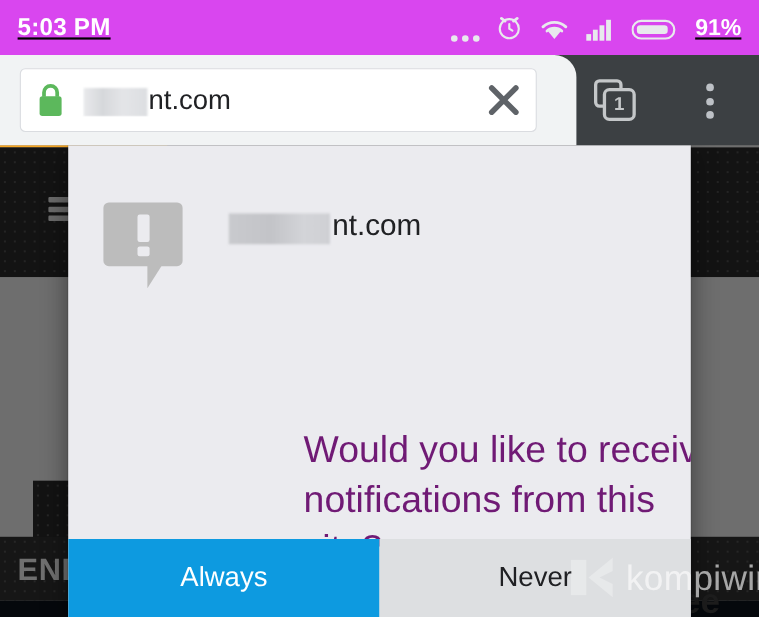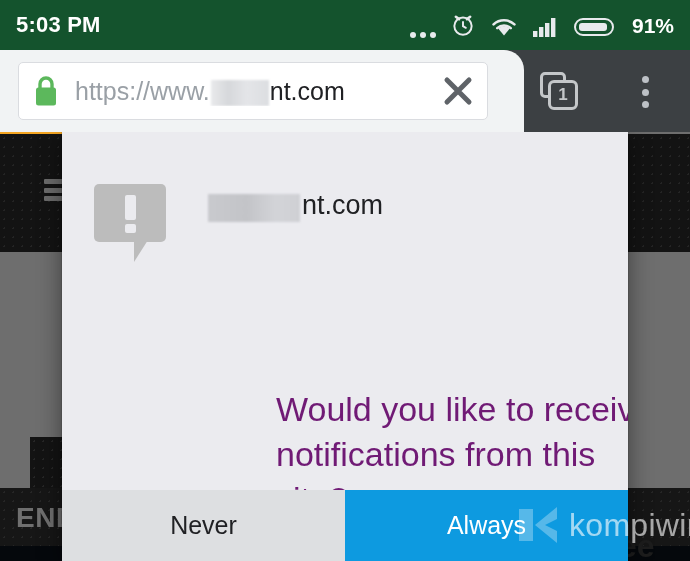--- a/index.html
+++ b/index.html
@@ -17,27 +17,28 @@
     height: 561px;
     overflow: hidden;
     background: #6e6e6e;
   }
 
   
   #status-bar {
     position: absolute;
     left: 0; top: 0;
     width: 690px; height: 50px;
-    background: #14532d;
+    background: #d946ef;
     display: flex;
     align-items: center;
     justify-content: space-between;
     padding: 0 16px;
     box-sizing: border-box;
     z-index: 10;
+    text-decoration: underline;
   }
   #status-clock {
     color: #ffffff;
     font-size: 22px;
     font-weight: bold;
     letter-spacing: .2px;
   }
   #status-icons {
     display: flex;
     align-items: flex-end;
@@ -395,21 +396,20 @@
     <div id="tab-strip-bg"></div>
 
     <div id="omnibox">
       <span id="lock-icon">
         <svg width="30" height="34" viewBox="0 0 30 34">
           <path d="M9 14 V10 a6 6 0 0 1 12 0 v4" fill="none" stroke="#5cb85c" stroke-width="3.4"></path>
           <rect x="5" y="13.5" width="20" height="18" rx="2.5" fill="#5cb85c"></rect>
         </svg>
       </span>
       <span id="url-text">
-        <span class="scheme">https://www.</span>
           <span class="redacted"></span>
           <span class="host">nt.com</span>
       </span>
       <span id="stop-x">
         <svg width="34" height="34" viewBox="0 0 34 34">
           <path d="M6 6 L28 28 M28 6 L6 28" stroke="#5f6368" stroke-width="5" stroke-linecap="round"></path>
         </svg>
       </span>
     </div>
 
@@ -464,22 +464,22 @@
         <span class="redacted-title"></span>
           <span>nt.com</span>
       </div>
     </div>
 
     <div id="dialog-message">Would you like to receive notifications from this site?</div>
 
     <div id="learn-more">Learn more</div>
 
     <div id="dialog-buttons">
+      <div id="btn-always">Always</div>
       <div id="btn-never">Never</div>
-      <div id="btn-always">Always</div>
     </div>
   </div>
 
   <div id="watermark">
     <span class="wm-mark">
       <svg width="46" height="44" viewBox="0 0 46 44">
         <path d="M2 6 L16 6 L16 38 L2 38 Z" fill="#ffffff" opacity=".55"></path>
         <path d="M18 22 L40 4 L40 16 L28 22 L40 28 L40 40 Z" fill="#ffffff" opacity=".55"></path>
       </svg>
     </span>

